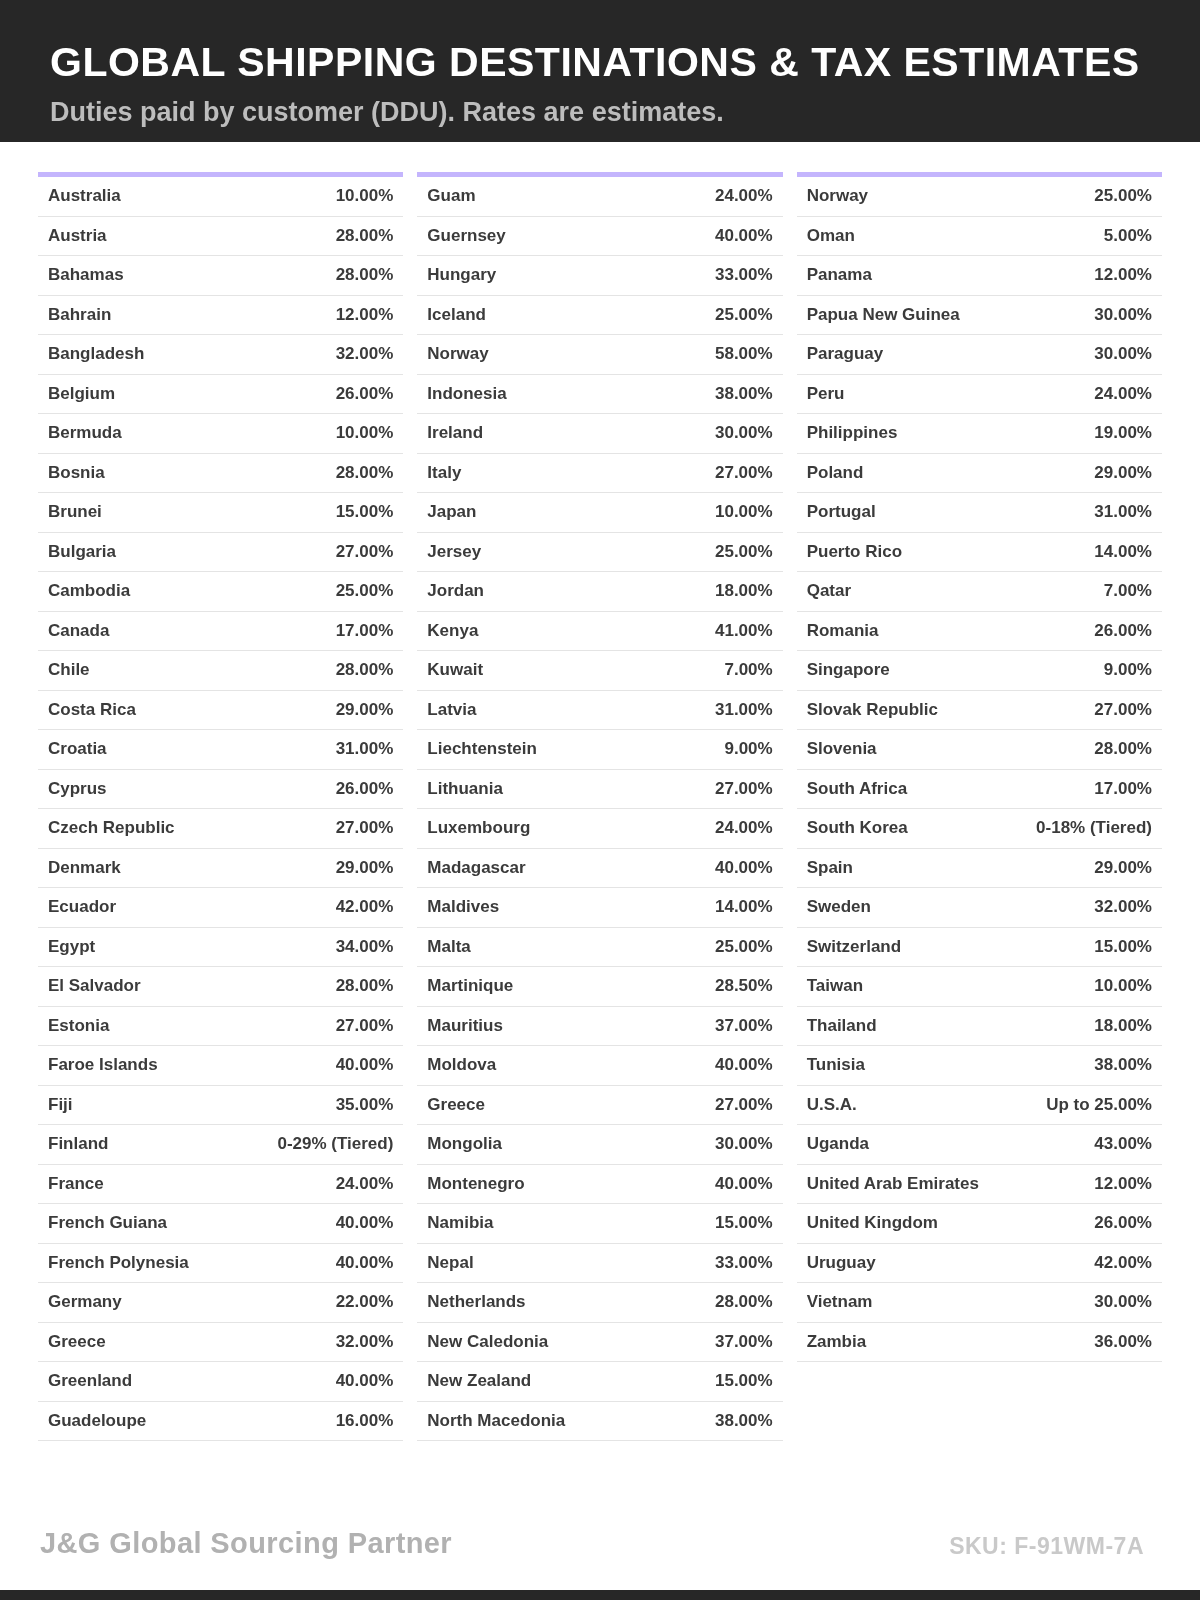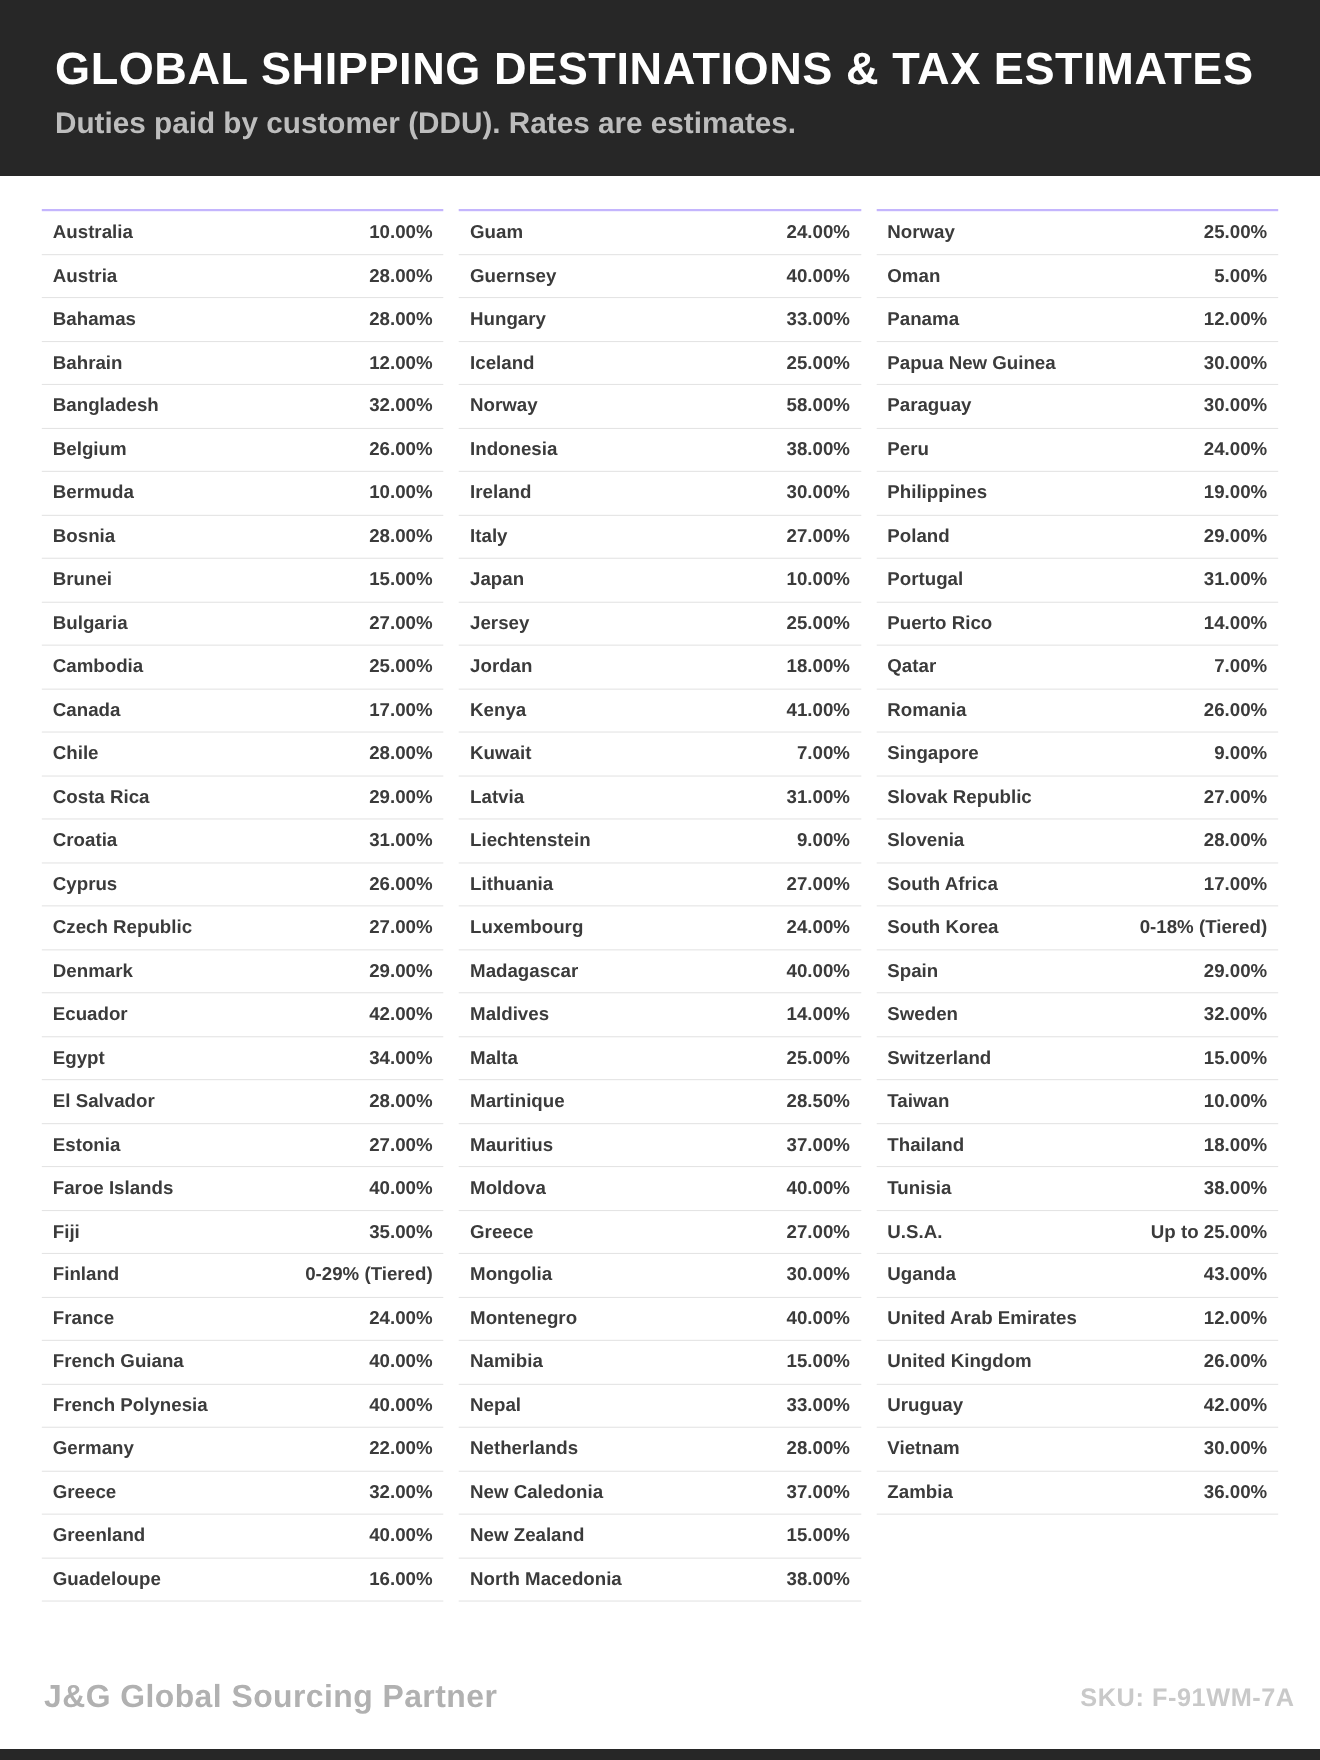--- a/index.html
+++ b/index.html
@@ -8,66 +8,66 @@
     width: 1200px;
     height: 1600px;
     background: #ffffff;
     font-family: "Liberation Sans", sans-serif;
     position: relative;
     overflow: hidden;
   }
   .header {
     background: #272727;
     color: #ffffff;
-    padding: 40px 50px 32px 50px;
+    padding: 40px 50px 14px 50px;
   }
   .header-title {
     font-size: 41px;
     font-weight: bold;
     letter-spacing: 0.5px;
     line-height: 1.1;
   }
   .header-subtitle {
     font-size: 27px;
     font-weight: bold;
     color: #bdbdbd;
     margin-top: 12px;
   }
   .table-wrap {
     padding: 30px 38px 0 38px;
     display: flex;
     gap: 14px;
   }
   .col {
     flex: 1;
-    border-top: 2px solid #c4b5fd;
+    border-top: 5px solid #c4b5fd;
     align-self: flex-start;
     width: 100%;
   }
   .row {
     display: flex;
     justify-content: space-between;
     align-items: center;
     height: 39.5px;
     padding: 0 10px;
     border-bottom: 1px solid #e4e4e4;
     font-size: 17px;
     font-weight: bold;
     color: #3b3b3b;
   }
   .country { white-space: nowrap; }
   .rate { white-space: nowrap; text-align: right; }
   .footer {
     position: absolute;
     left: 40px;
-    right: 23px;
+    right: 56px;
     bottom: 40px;
     display: flex;
     justify-content: space-between;
-    align-items: center;
+    align-items: flex-end;
   }
   .footer-brand {
     font-size: 29px;
     font-weight: bold;
     color: #b1b1b1;
     letter-spacing: 0.4px;
   }
   .footer-sku {
     font-size: 23px;
     font-weight: bold;

